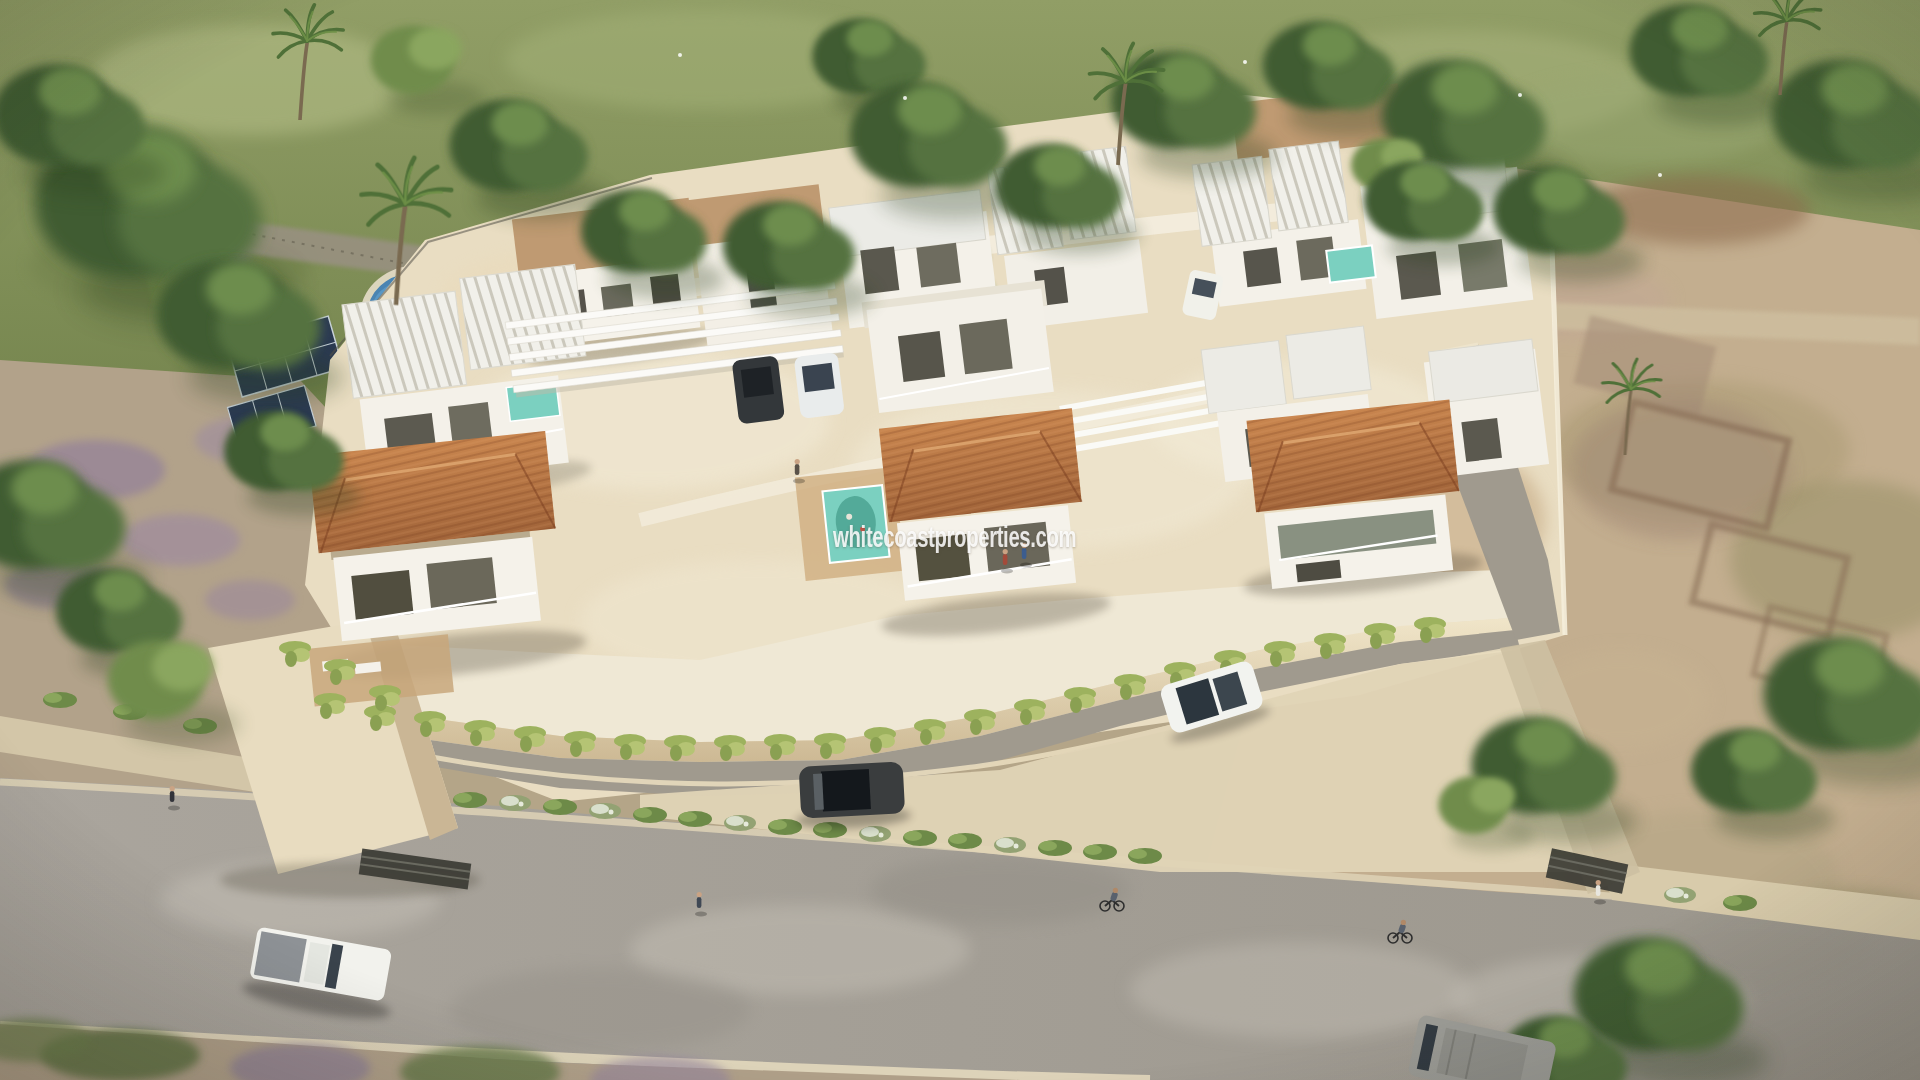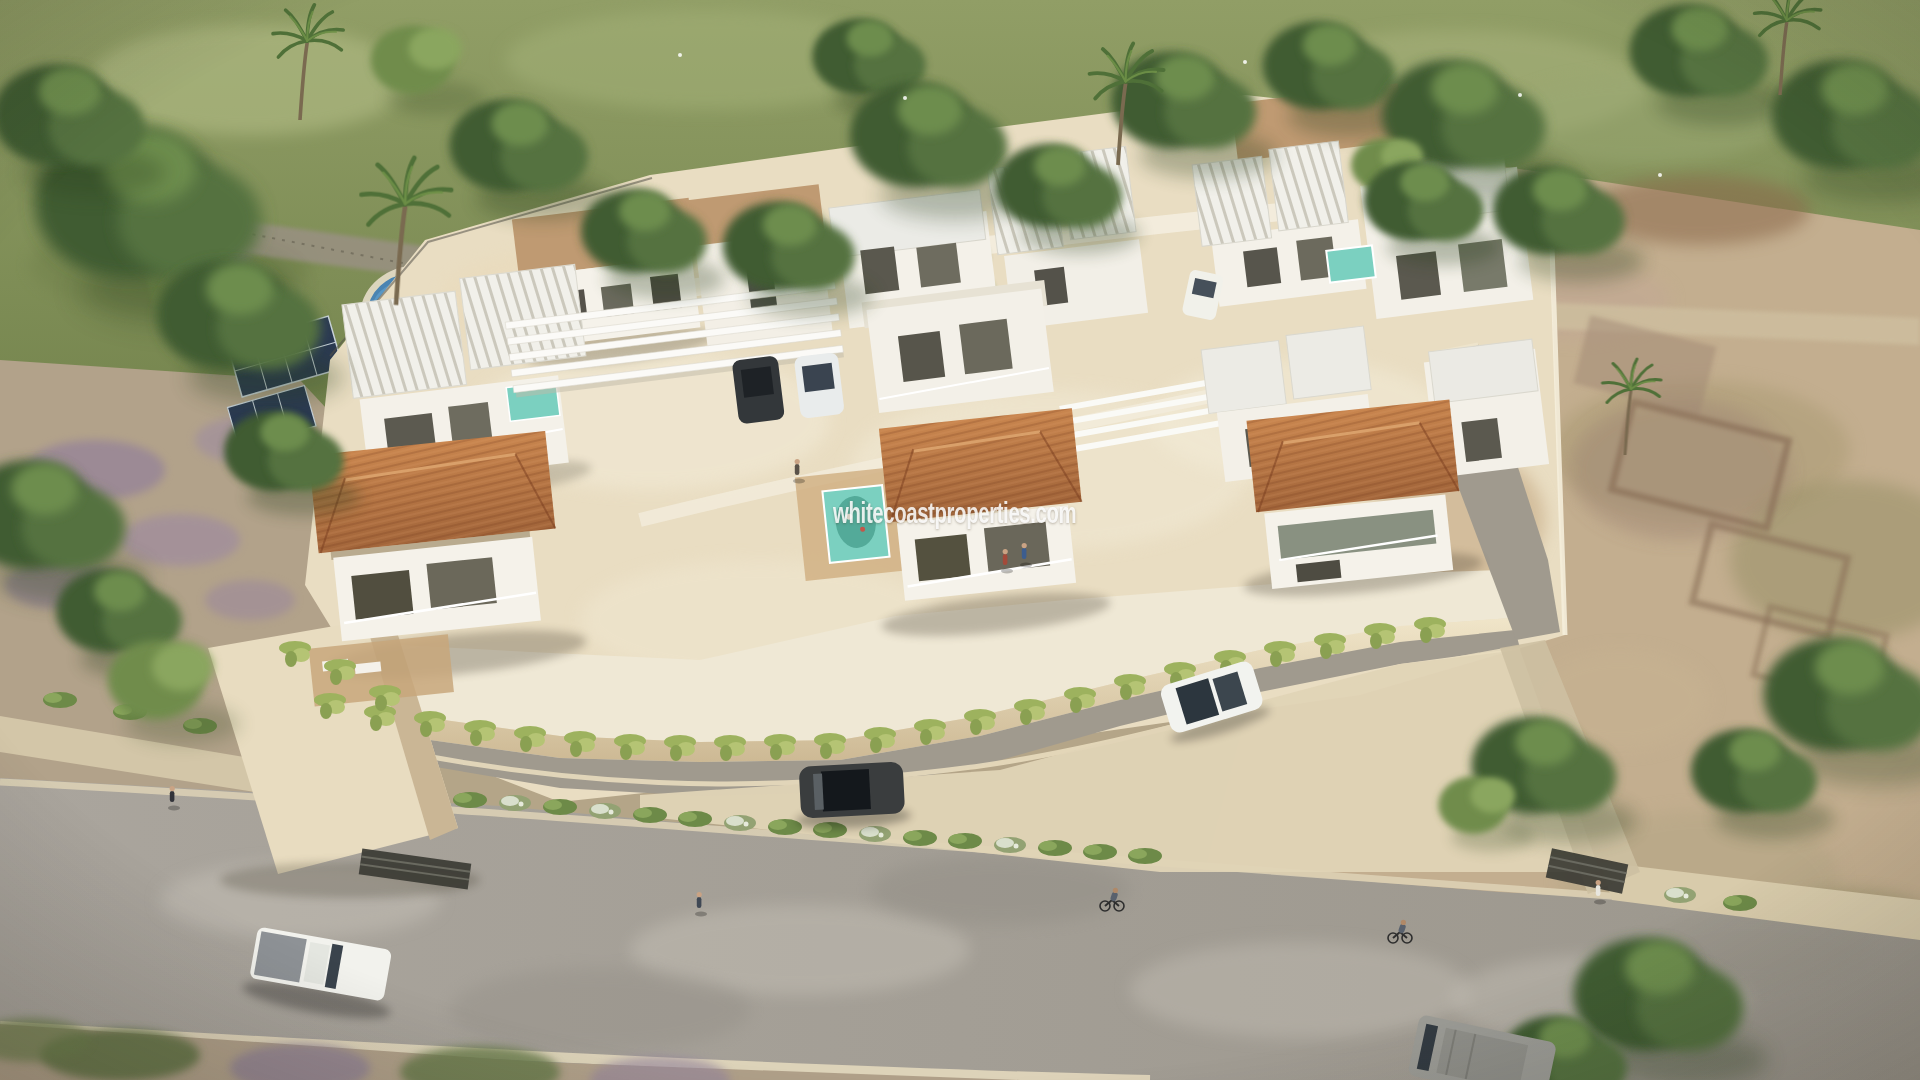--- a/index.html
+++ b/index.html
@@ -1,19 +1,19 @@
 <!DOCTYPE html>
 <html><head>
 <meta charset="utf-8">
 <style>
   html,body{margin:0;padding:0;background:#6e7c4a;}
   .stage{position:relative;width:1920px;height:1080px;overflow:hidden;
          font-family:"Liberation Sans",sans-serif;background:#8e9b64;}
   .stage svg{position:absolute;left:0;top:0;width:1920px;height:1080px;display:block;}
-  .watermark{position:absolute;left:800px;top:488px;width:310px;height:50px;
+  .watermark{position:absolute;left:800px;top:512px;width:310px;height:50px;
              display:flex;align-items:center;justify-content:center;pointer-events:none;}
   .watermark span{display:inline-block;white-space:nowrap;font-size:29px;font-weight:700;
              letter-spacing:-0.5px;color:rgba(255,255,255,0.86);
              transform:scaleX(0.70);transform-origin:center;
              text-shadow:0 1px 3px rgba(70,55,35,0.35);}
 </style>
 </head>
 <body>
 
 <div class="stage">

